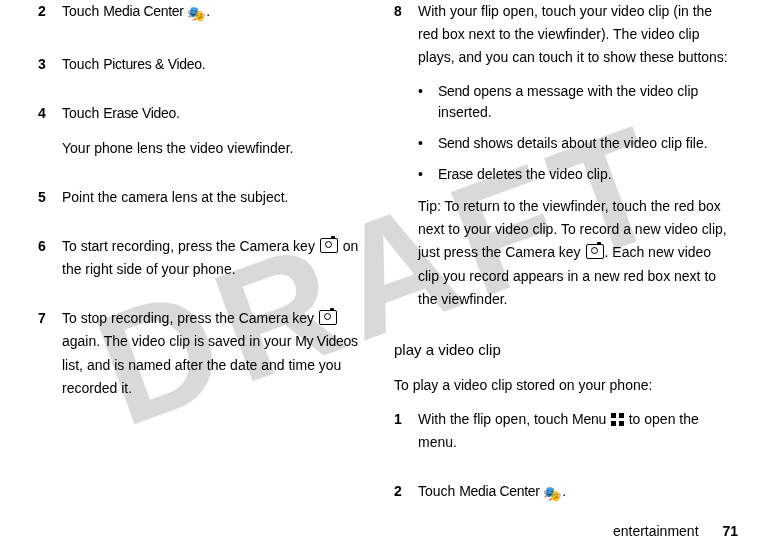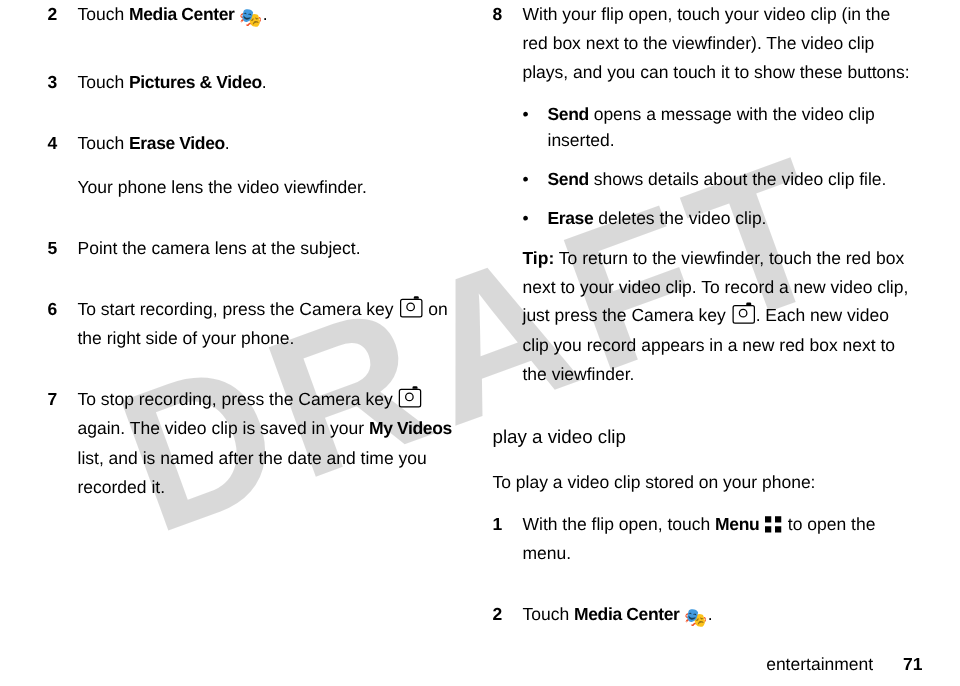--- a/index.html
+++ b/index.html
@@ -47,21 +47,21 @@
     width: 24px;
     flex-shrink: 0;
     font-weight: bold;
   }
   .step-body {
     flex: 1;
   }
   .step-body p {
     margin: 0 0 12px 0;
   }
-  .bold { font-weight: bold; font-family: Arial, sans-serif; }
+  .bold { font-weight: normal; font-family: Arial, sans-serif; }
   .tight { font-family: Arial Narrow, Arial, sans-serif; font-stretch: condensed; letter-spacing: -0.3px; }
   .bullets {
     list-style: none;
     padding: 0;
     margin: 0;
   }
   .bullets li {
     display: flex;
     margin-bottom: 10px;
     font-size: 14px;

